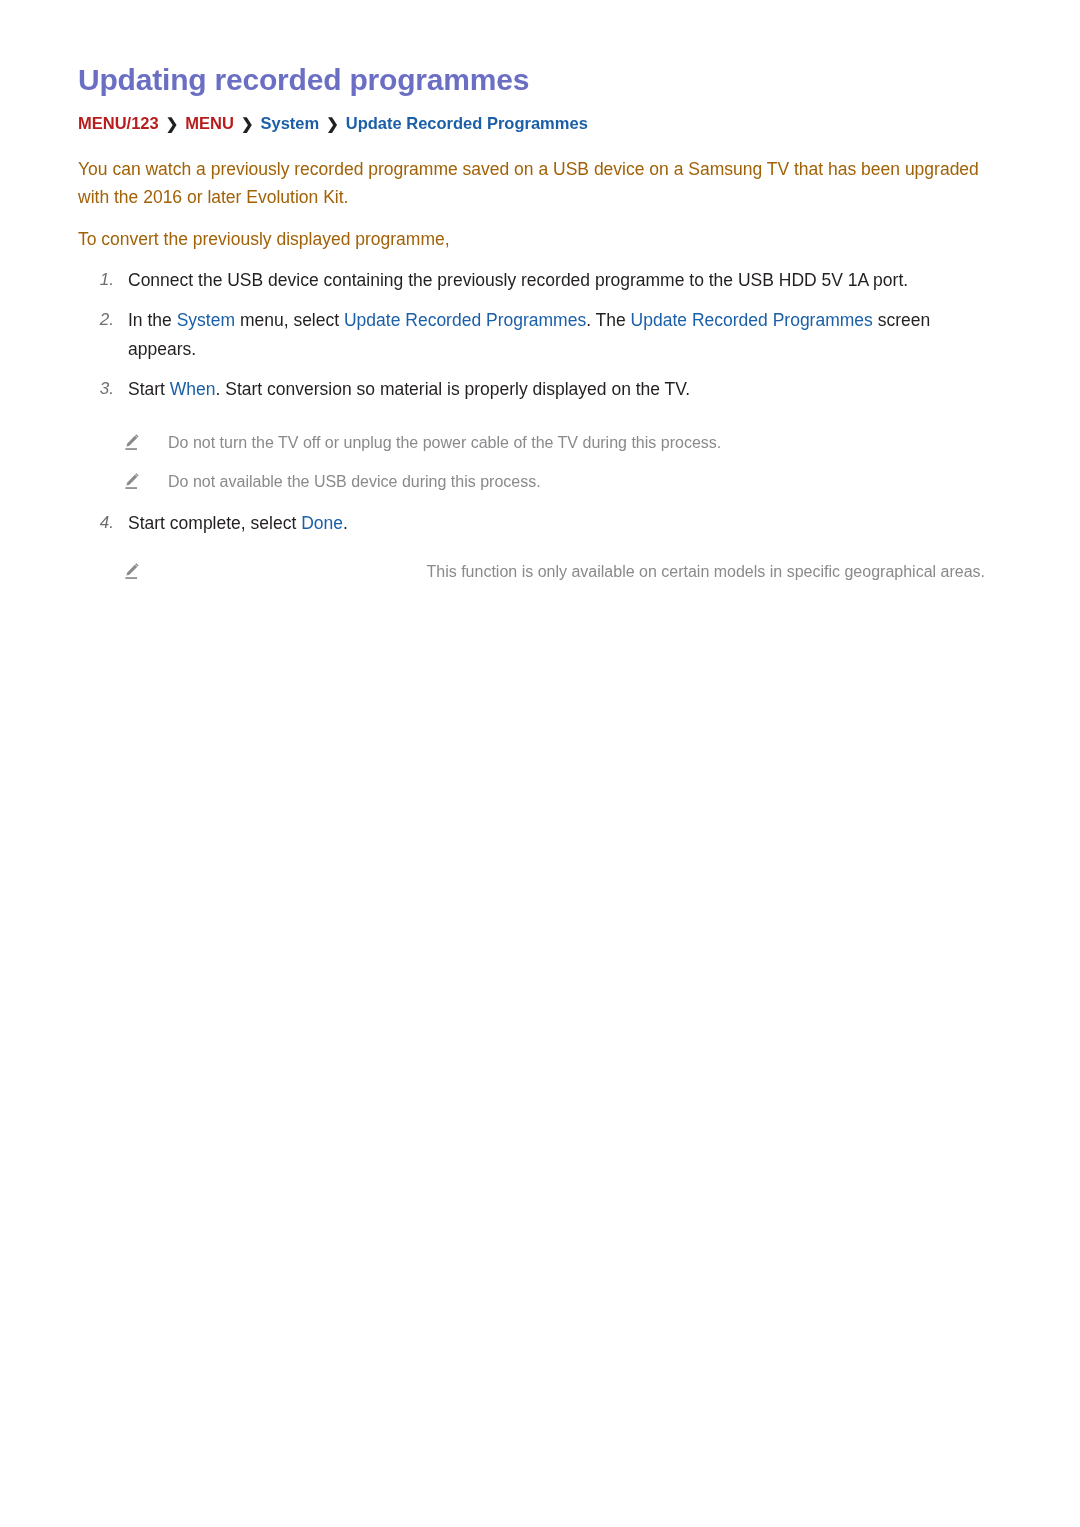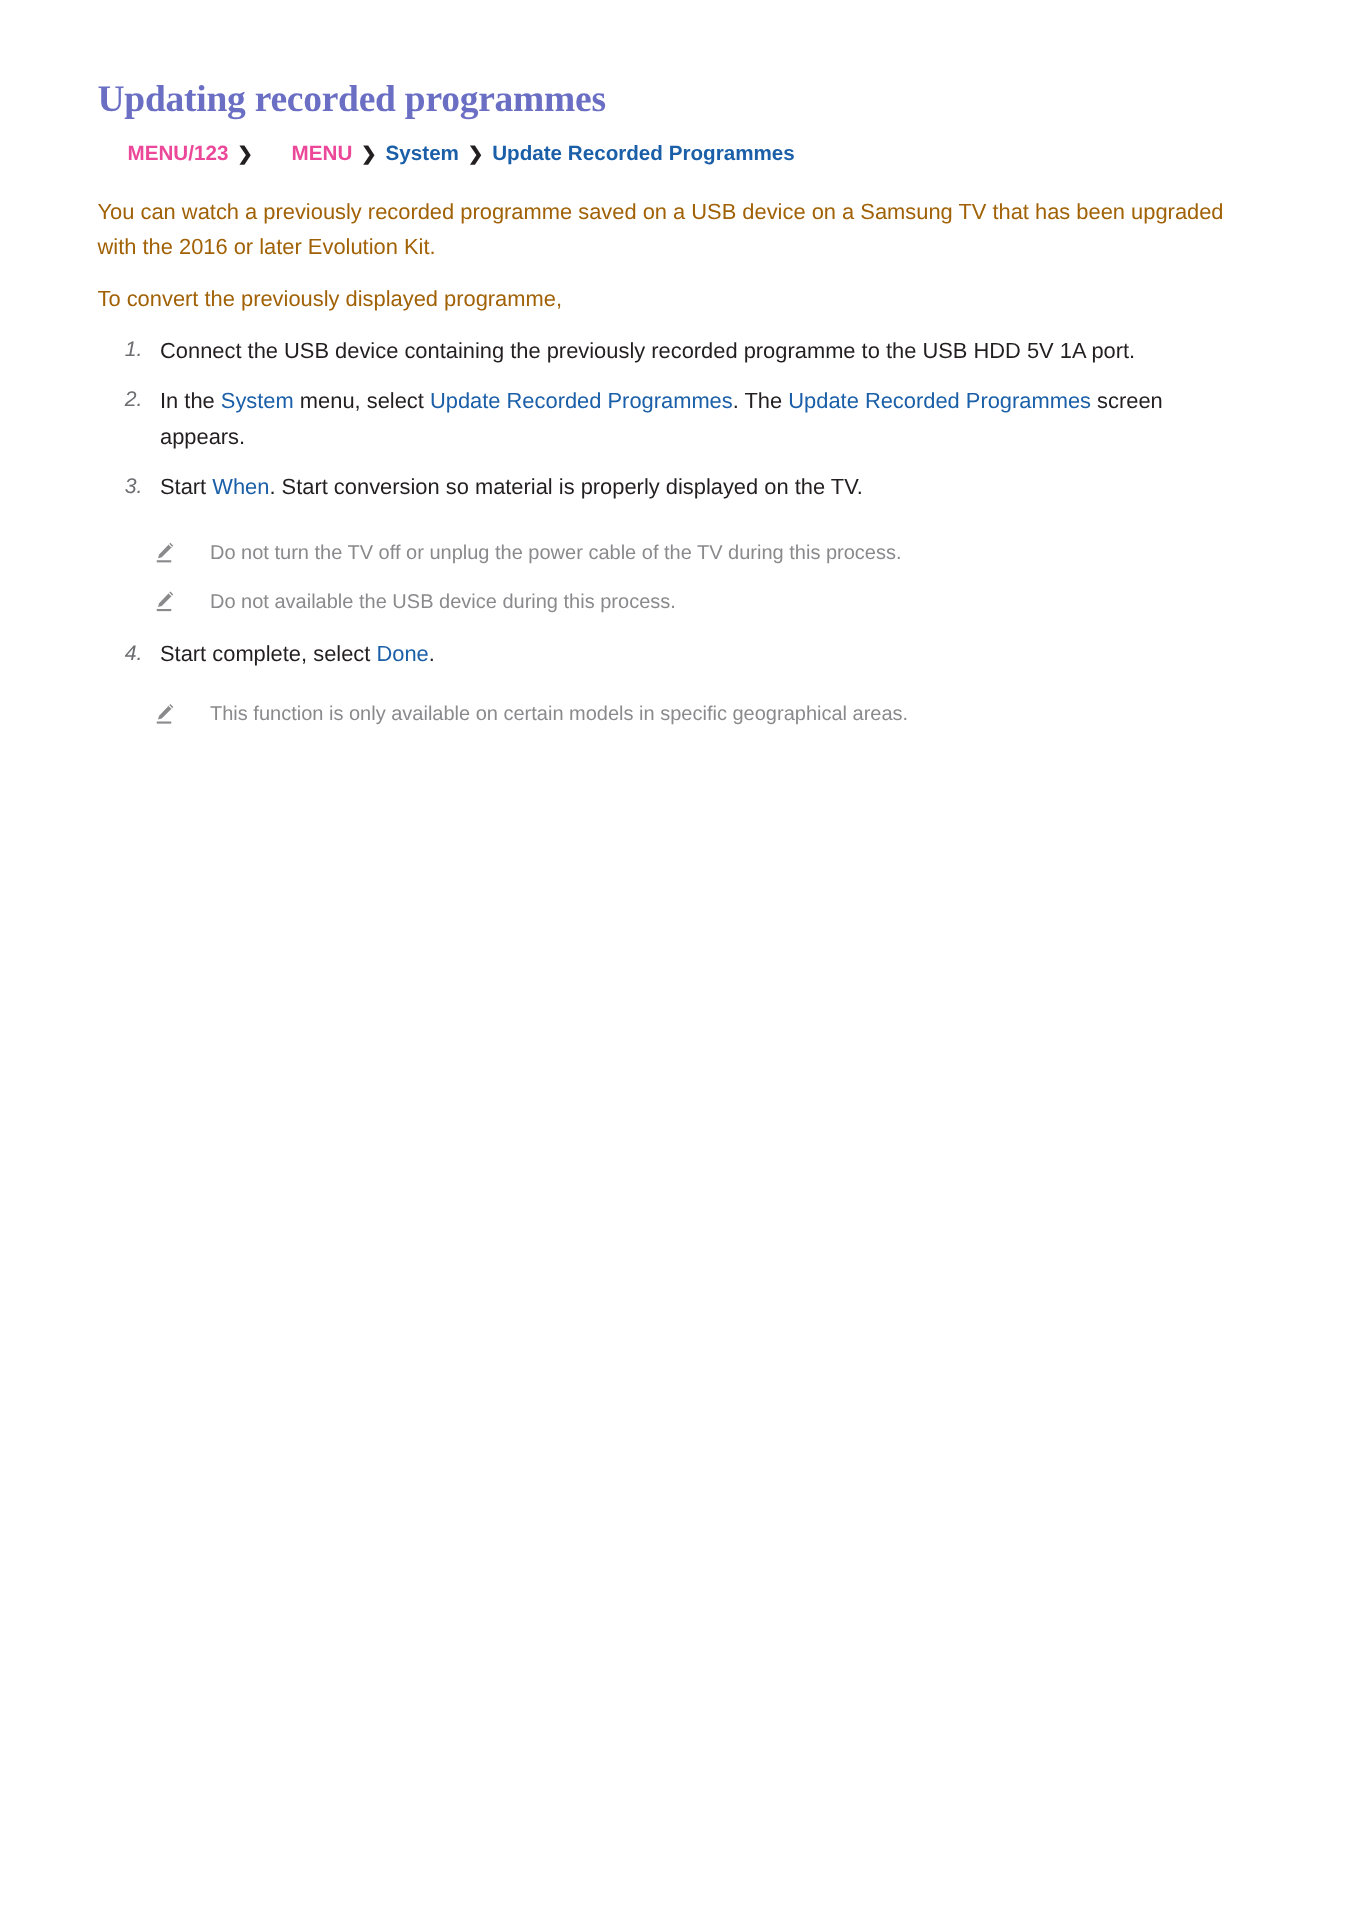--- a/index.html
+++ b/index.html
@@ -23,32 +23,31 @@
   }
 
   
   .page-title {
     font-size: 30px;
     font-weight: bold;
     color: #6b6fc4;
     letter-spacing: -0.2px;
     line-height: 1.2;
     margin: 0 0 14px 0;
-    font-family: Liberation Serif, serif;
   }
 
   
   .breadcrumb {
     font-size: 16.5px;
     font-weight: bold;
     line-height: 1.4;
     margin: 0 0 20px 0;
     white-space: nowrap;
   }
-  .crumb-menu   { color: #ec4899; margin-left: 24px; }
+  .crumb-menu   { color: #b91c1c; }
   .crumb-system { color: #1a5fa8; }
   .crumb-target { color: #1a5fa8; }
   .crumb-sep {
     color: #231f20;
     font-weight: bold;
     padding: 0 7px;
     font-size: 15px;
   }
 
   
@@ -104,21 +103,21 @@
   }
   .note-icon {
     position: absolute;
     left: 44px;
     top: 2px;
     width: 20px;
     height: 20px;
     display: block;
   }
   .notes-block-a { margin-top: 26px; margin-bottom: 12px; }
-  .notes-block-b { margin-top: 22px; }
+  .notes-block-b { margin-top: 22px; text-align: right; }
   .step-after-notes { margin-top: 4px; }
 </style>
 </head>
 <body>
 
 <div class="page">
 
   <h1 class="page-title">Updating recorded programmes</h1>
 
   <div class="breadcrumb">

